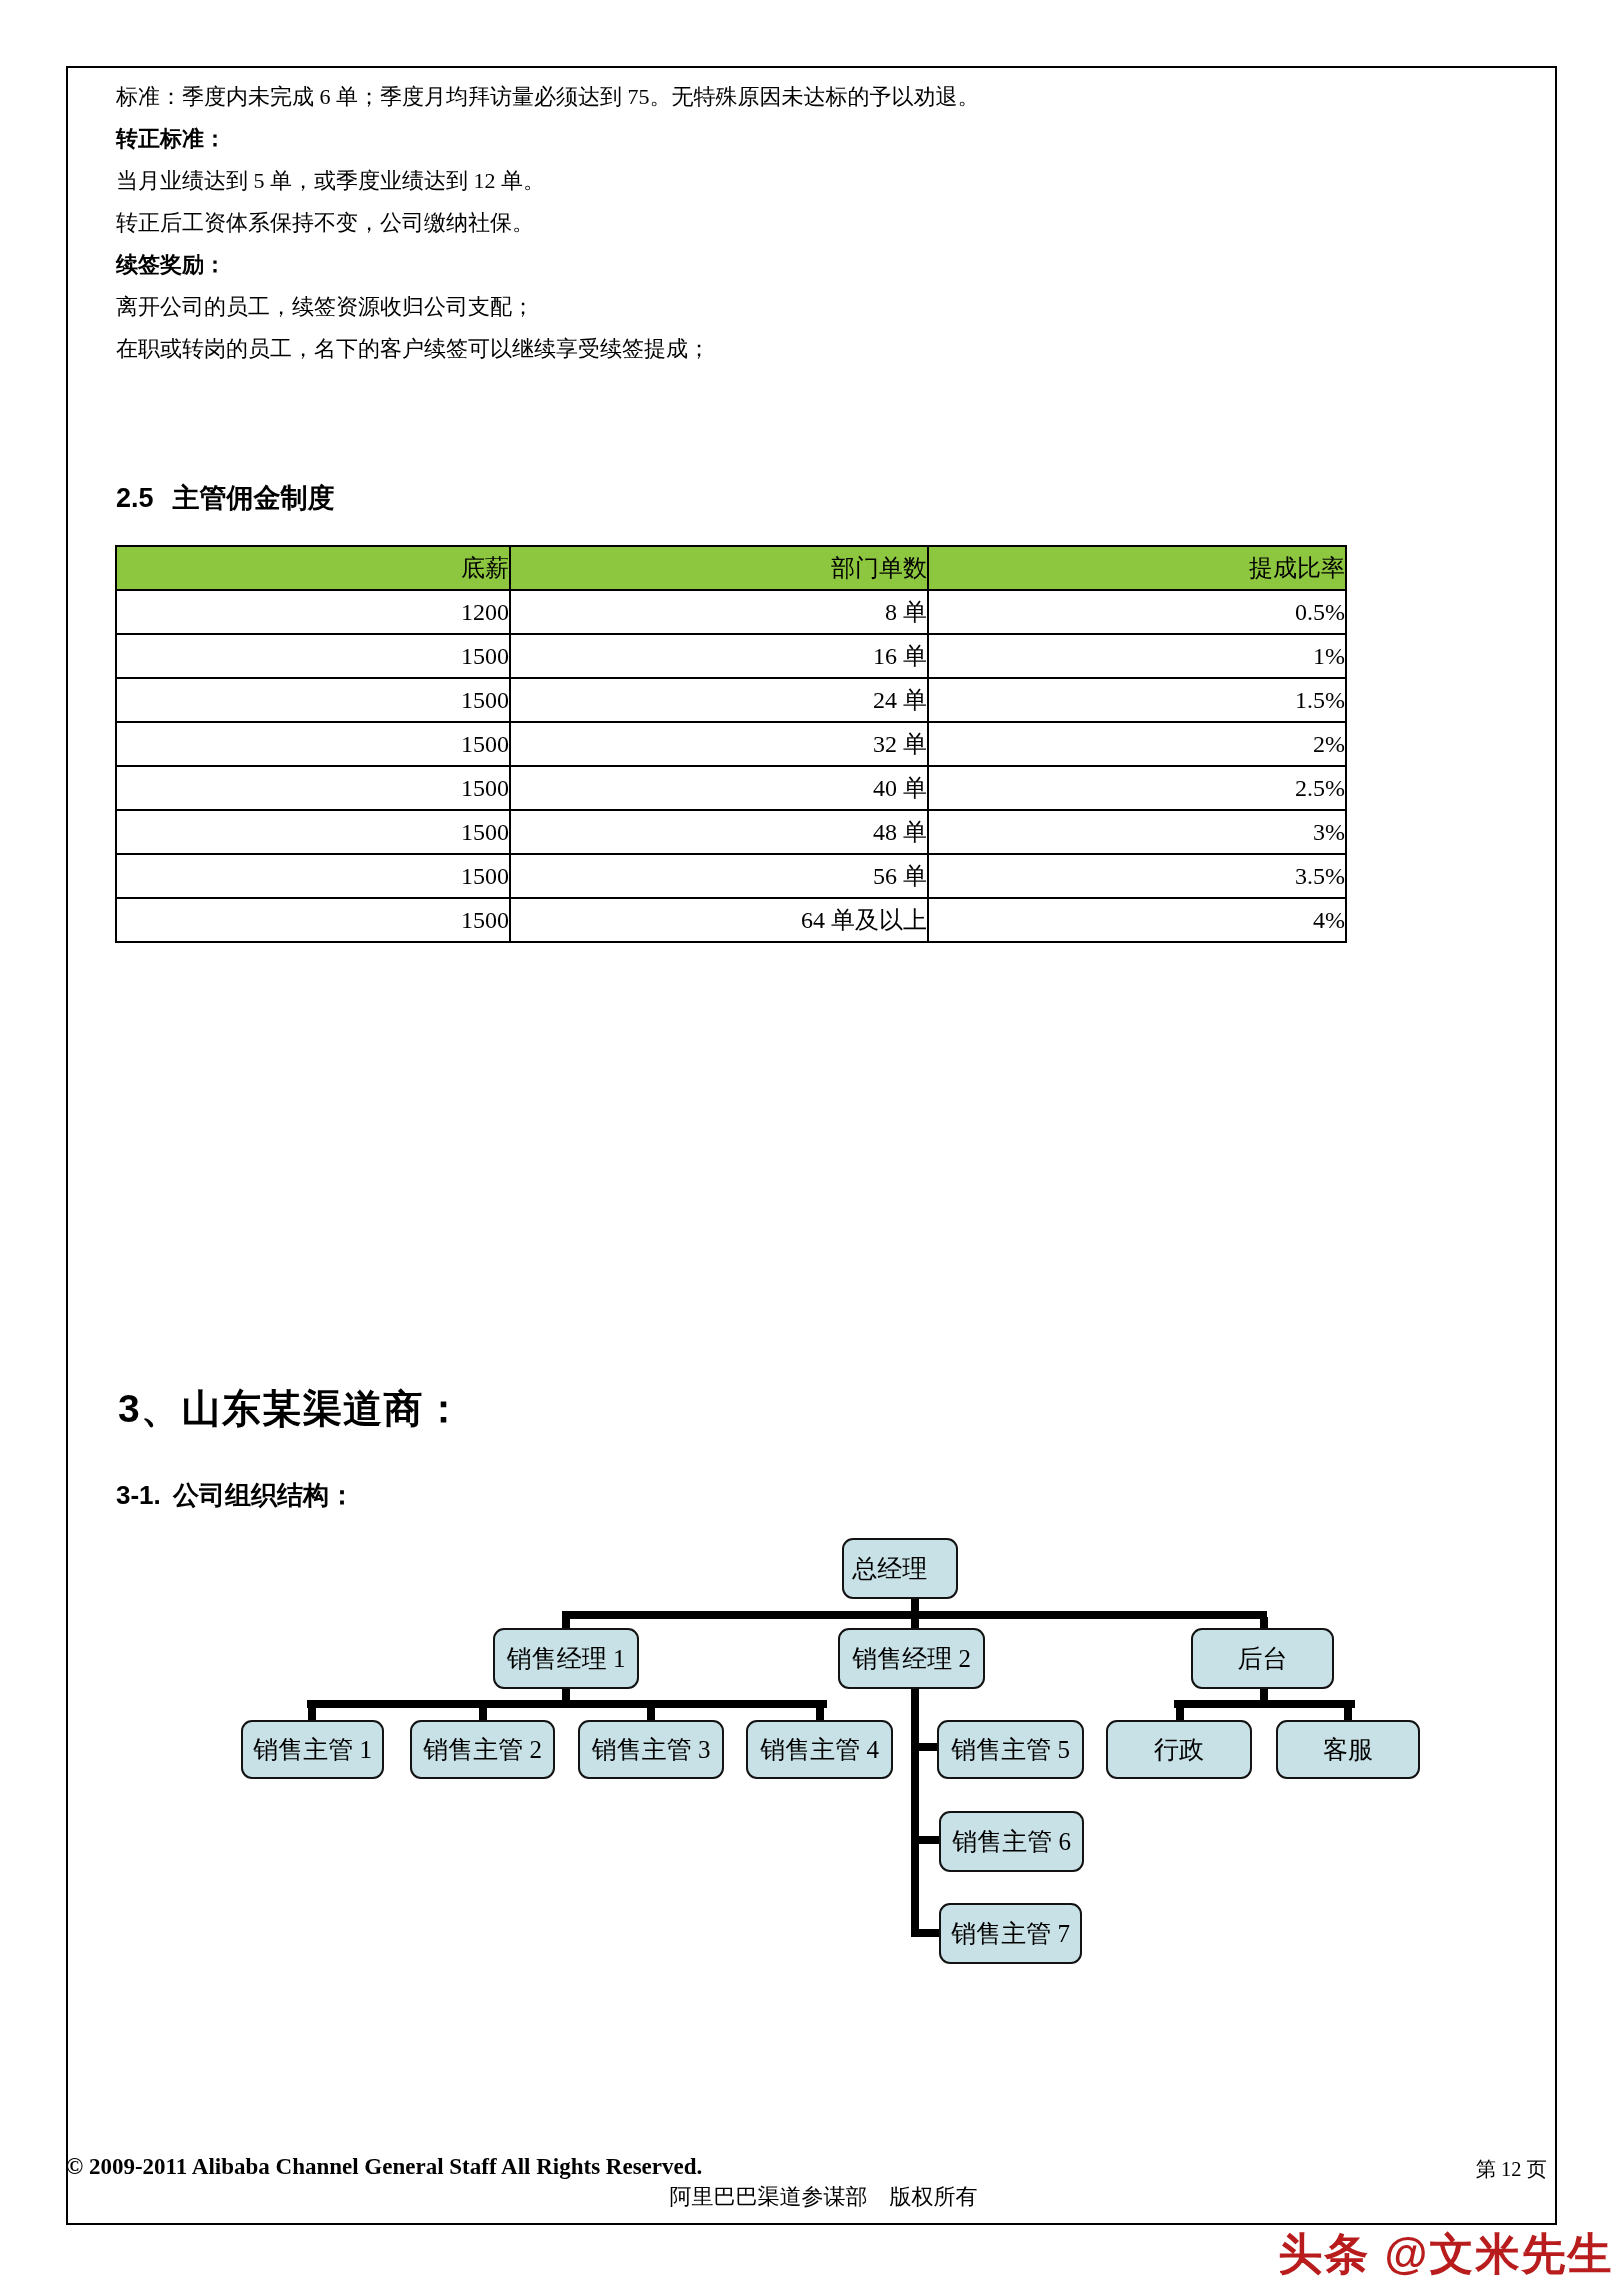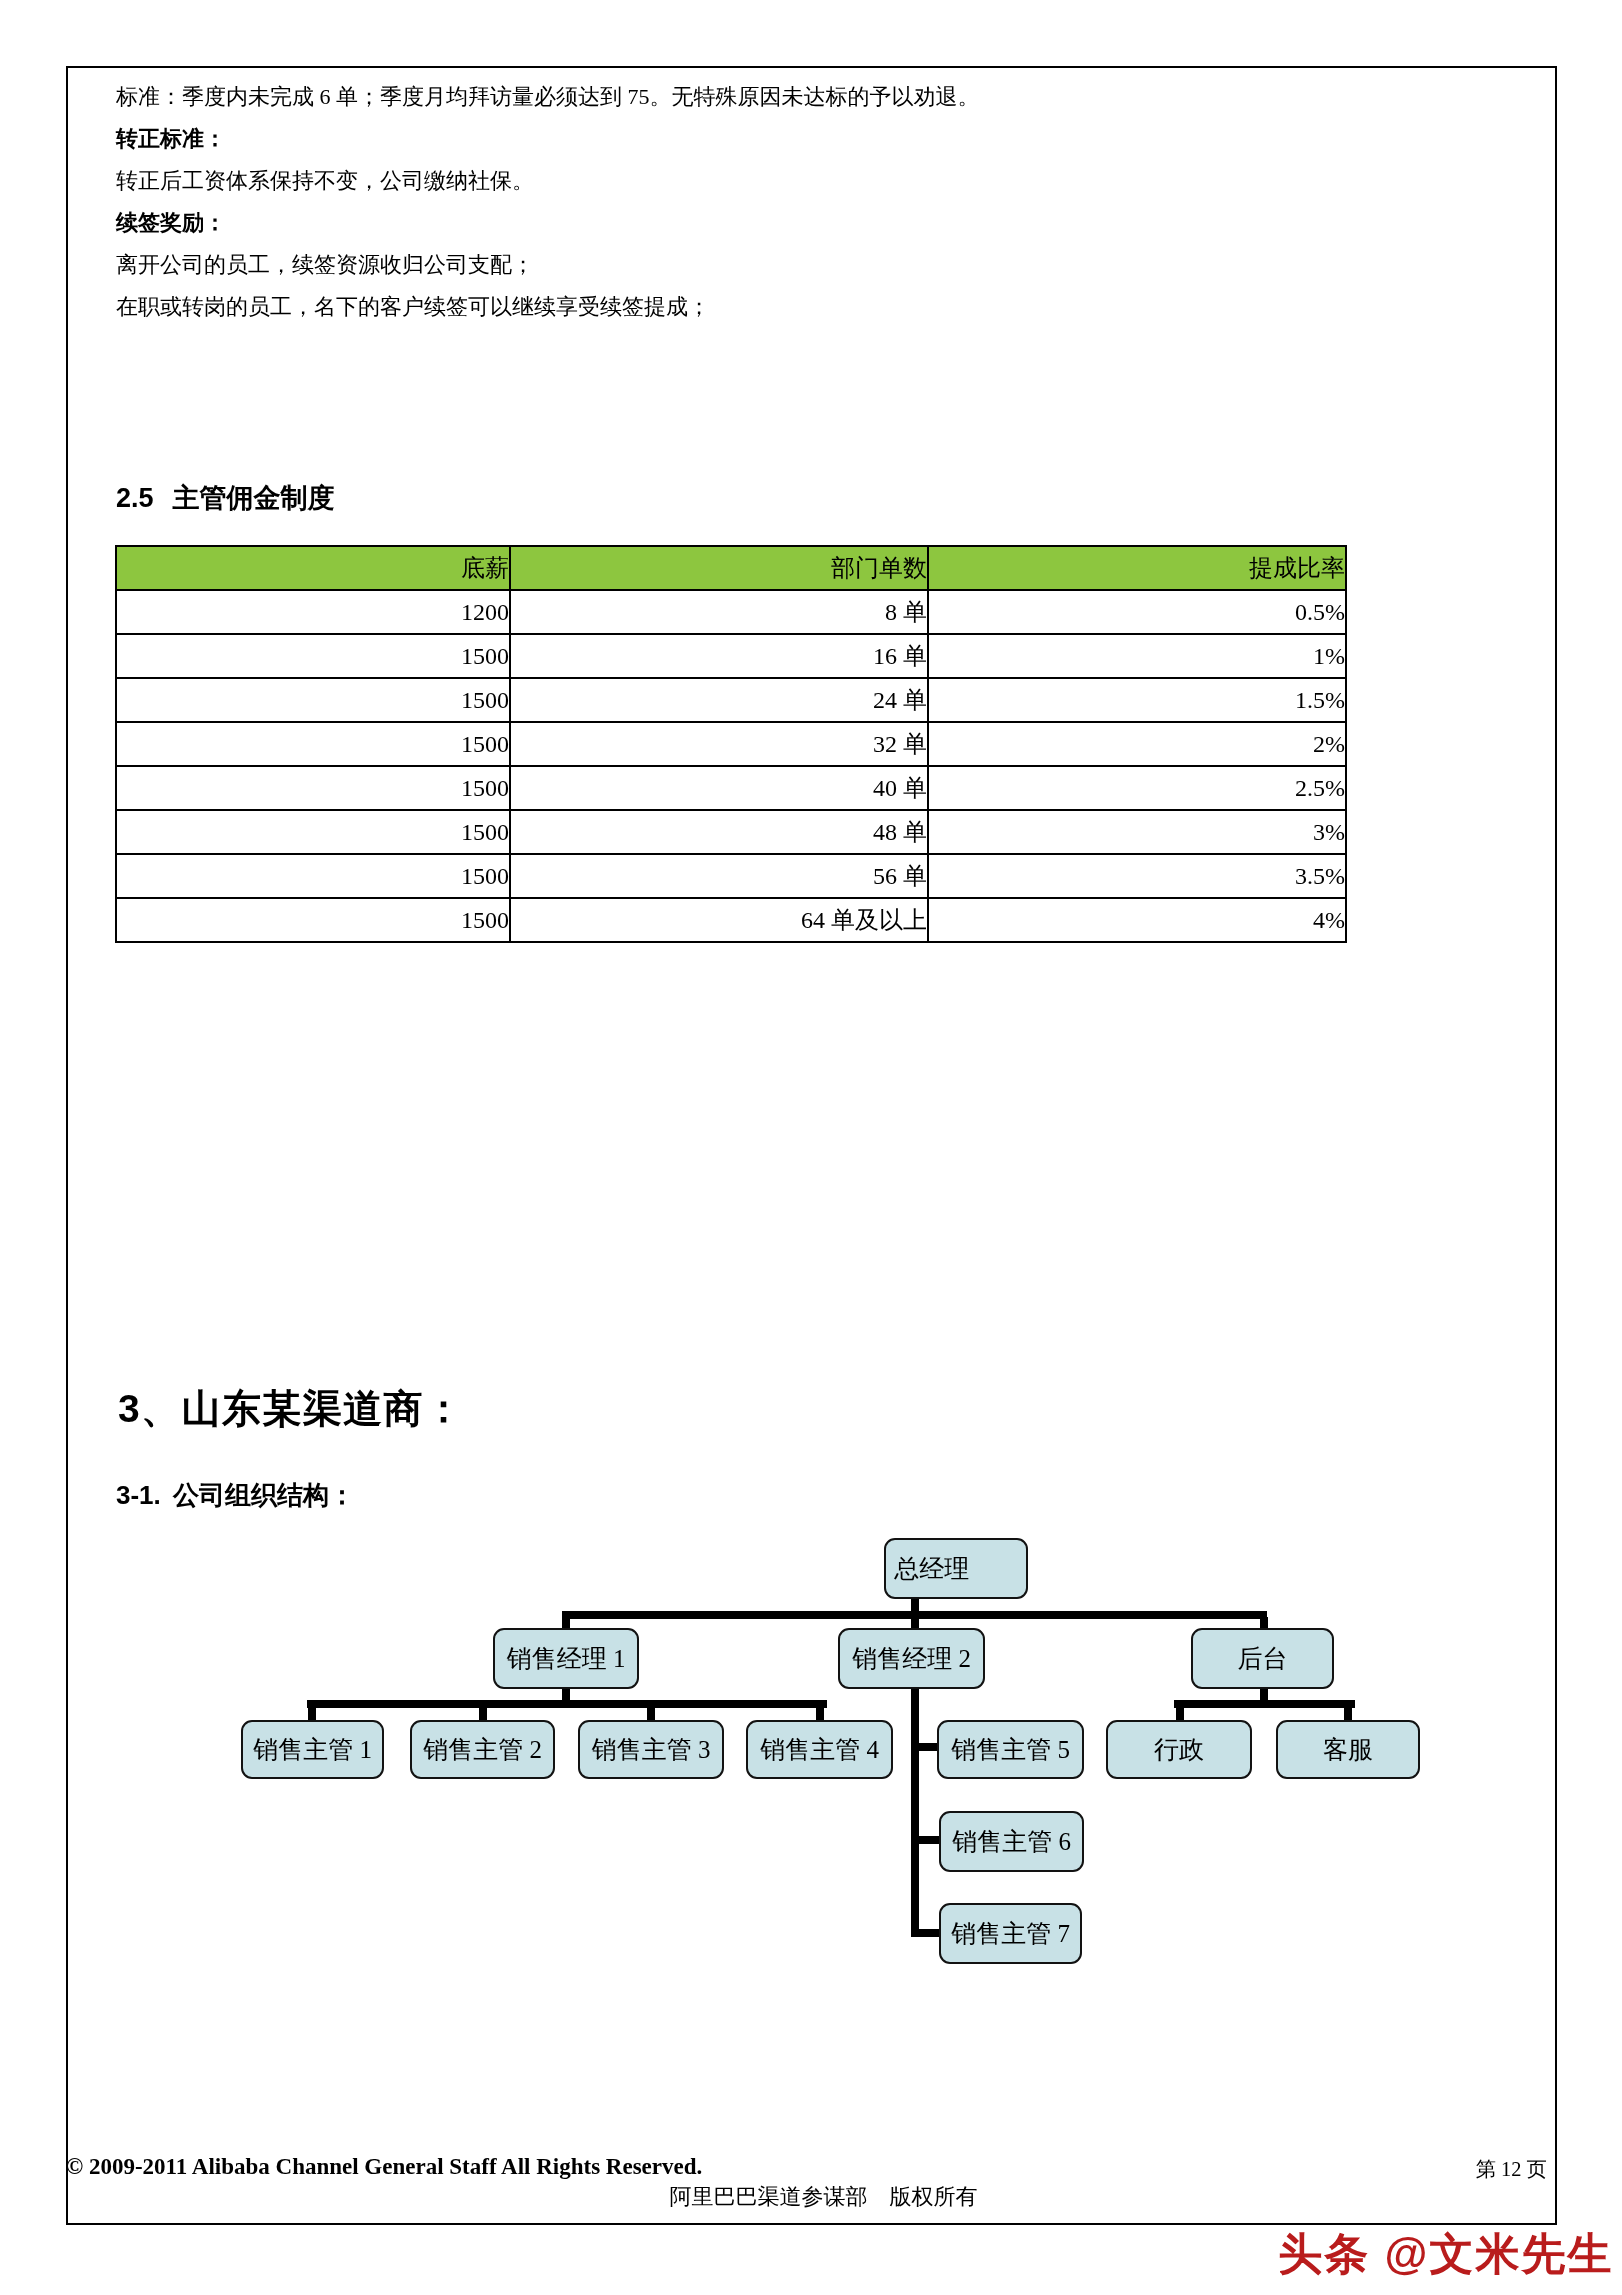--- a/index.html
+++ b/index.html
@@ -76,20 +76,21 @@
   }
 </style>
 </head>
 <body>
 
 <div class="frame"></div>
 
 <div class="intro">
   <p>标准：季度内未完成 6 单；季度月均拜访量必须达到 75。无特殊原因未达标的予以劝退。</p>
   <p class="bold">转正标准：</p>
+  <p>当月业绩达到 5 单，或季度业绩达到 12 单。</p>
   <p>转正后工资体系保持不变，公司缴纳社保。</p>
   <p class="bold">续签奖励：</p>
   <p>离开公司的员工，续签资源收归公司支配；</p>
   <p>在职或转岗的员工，名下的客户续签可以继续享受续签提成；</p>
 </div>
 
 <div class="h25">
   <span class="num">2.5</span><span>主管佣金制度</span>
 </div>
 
@@ -171,21 +172,21 @@
   <div class="seg" style="left:816px;top:1707px;width:7.5px;height:13.6px;"></div>
   <div class="seg" style="left:911px;top:1688px;width:7.5px;height:249px;"></div>
   <div class="seg" style="left:917px;top:1743px;width:21px;height:7.5px;"></div>
   <div class="seg" style="left:917px;top:1836px;width:22.5px;height:7.5px;"></div>
   <div class="seg" style="left:917px;top:1929px;width:22.5px;height:7.5px;"></div>
   <div class="seg" style="left:1260px;top:1688px;width:7.5px;height:15px;"></div>
   <div class="seg" style="left:1174px;top:1700px;width:181px;height:8.2px;"></div>
   <div class="seg" style="left:1176px;top:1707px;width:7.5px;height:13.6px;"></div>
   <div class="seg" style="left:1344px;top:1707px;width:7.5px;height:13.6px;"></div>
 
-  <div class="node left" style="left:884px;top:1538px;width:144px;height:61px;">总经理</div>
+  <div class="node left" style="left:842px;top:1538px;width:116px;height:61px;">总经理</div>
   <div class="node" style="left:493px;top:1628px;width:146px;height:61px;">销售经理 1</div>
   <div class="node" style="left:838px;top:1628px;width:147px;height:61px;">销售经理 2</div>
   <div class="node" style="left:1191px;top:1628px;width:143px;height:61px;">后台</div>
   <div class="node" style="left:241px;top:1720px;width:143px;height:59px;">销售主管 1</div>
   <div class="node" style="left:410px;top:1720px;width:145px;height:59px;">销售主管 2</div>
   <div class="node" style="left:578px;top:1720px;width:146px;height:59px;">销售主管 3</div>
   <div class="node" style="left:746px;top:1720px;width:147px;height:59px;">销售主管 4</div>
   <div class="node" style="left:937px;top:1720px;width:147px;height:59px;">销售主管 5</div>
   <div class="node" style="left:1106px;top:1720px;width:146px;height:59px;">行政</div>
   <div class="node" style="left:1276px;top:1720px;width:144px;height:59px;">客服</div>

